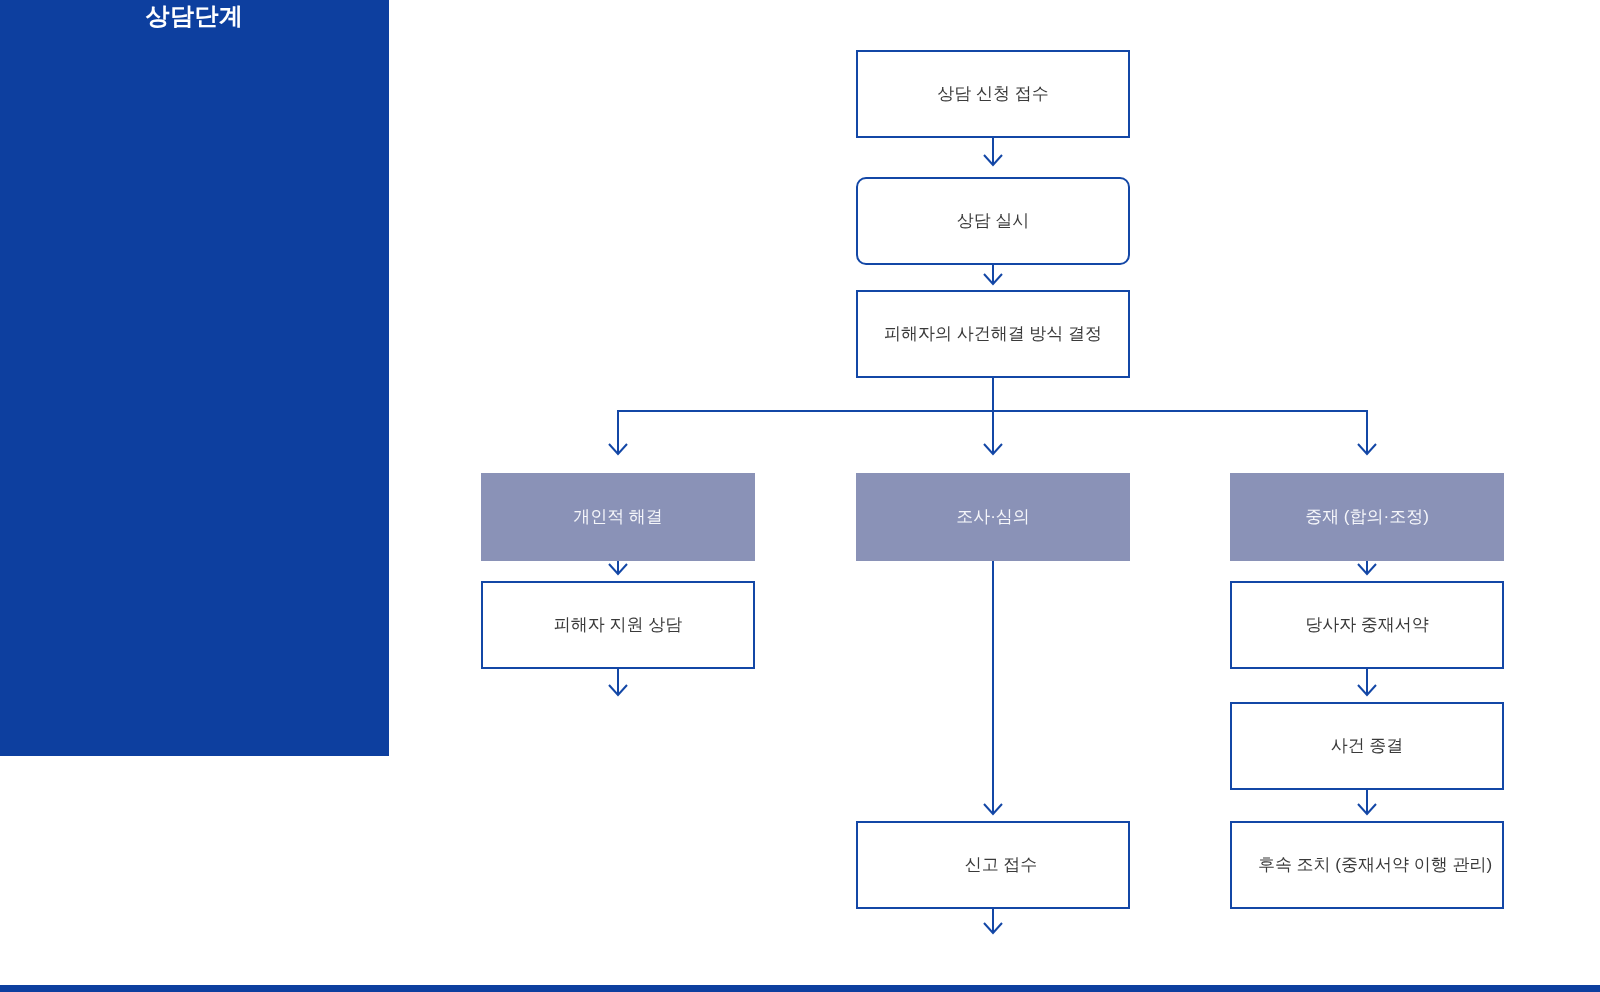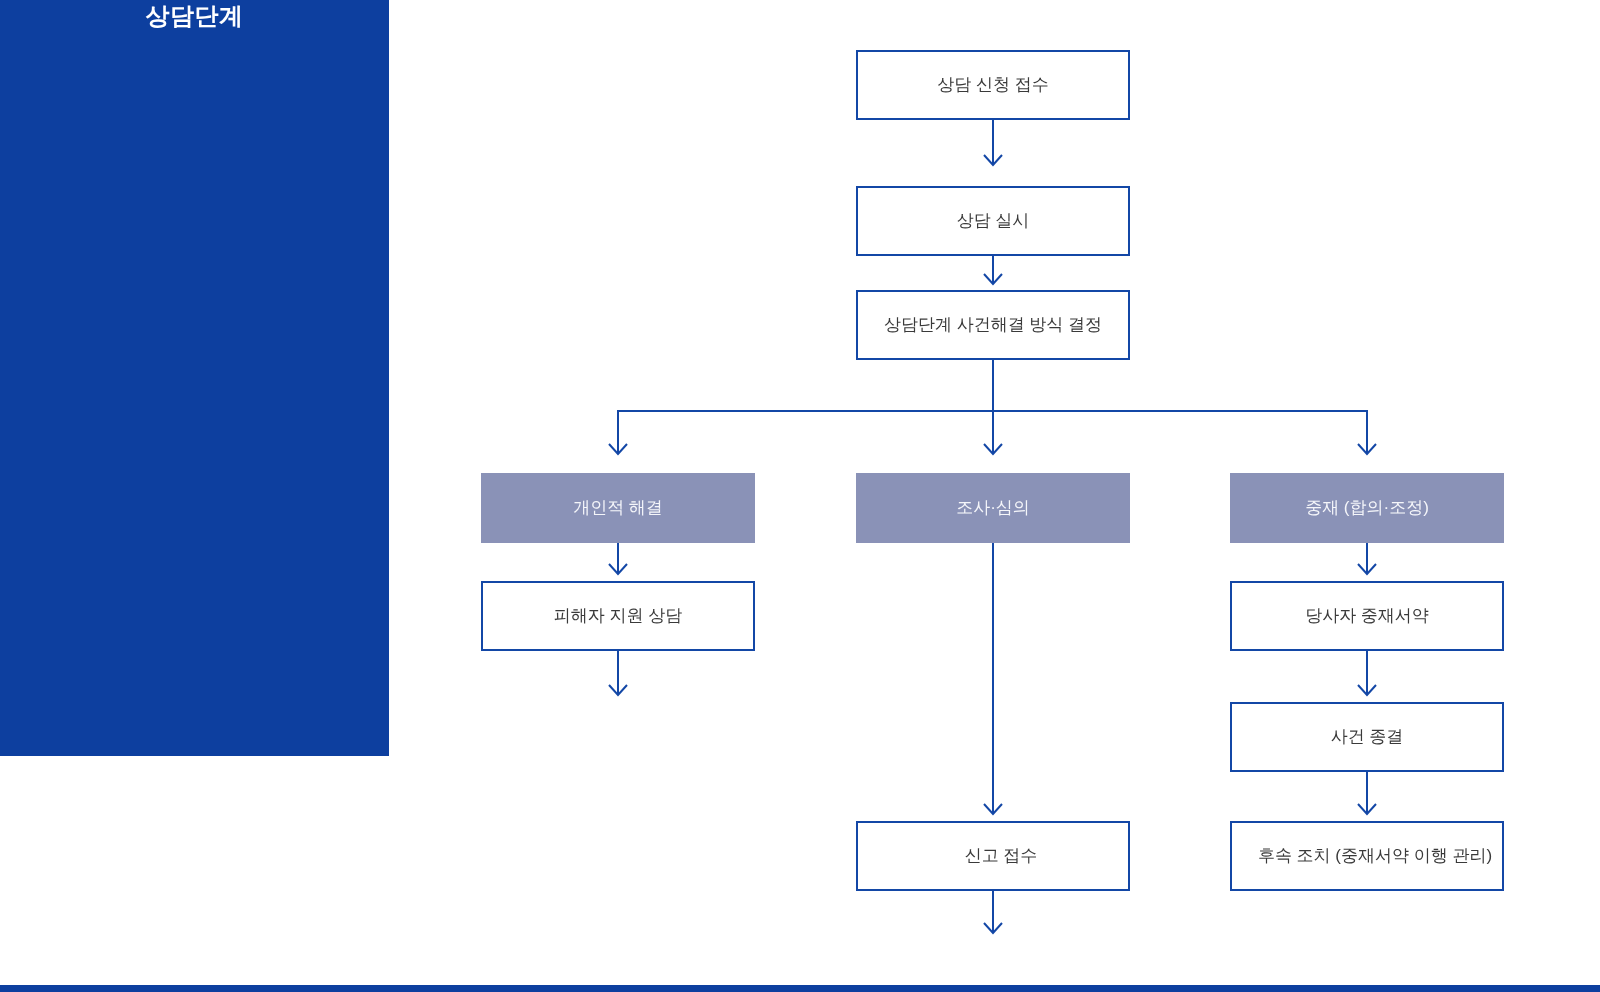--- a/index.html
+++ b/index.html
@@ -41,42 +41,42 @@
     width: 1600px; height: 992px;
     pointer-events: none;
   }
   .connectors line, .connectors path {
     stroke: #1347a6;
     stroke-width: 2;
     fill: none;
   }
   .node {
     position: absolute;
-    width: 274px; height: 70px;
+    width: 274px; height: 88px;
     background: #ffffff;
     border: 2px solid #1347a6;
     display: flex;
     align-items: center;
     justify-content: center;
     font-size: 17px;
     color: #3a3a3a;
     text-align: right;
     line-height: 1.3;
   }
   .node--header {
     background: #8a92b7;
     border: none;
     color: #f5f6fa;
     margin-top: 12px;
   }
   .col-left  { left: 481px; }
   .col-mid   { left: 856px; }
   .col-right { left: 1230px; }
   .row-1 { top: 50px; }
-  .row-2 { top: 186px; }
+  .row-2 { top: 177px; border-radius: 10px; }
   .row-3 { top: 290px; }
   .row-h { top: 461px; }
   .row-5 { top: 581px; }
   .row-6 { top: 702px; }
   .row-7 { top: 821px; padding-left: 16px; }
 </style>
 </head>
 <body>
 
 <div class="stage">
@@ -144,21 +144,21 @@
       <path d="M 1358 685 L 1367 695 L 1376 685"></path>
     </g>
     <g>
       <line x1="1367" y1="771" x2="1367" y2="814"></line>
       <path d="M 1358 804 L 1367 814 L 1376 804"></path>
     </g>
   </svg>
 
   <div class="node col-mid row-1">상담 신청 접수</div>
   <div class="node col-mid row-2">상담 실시</div>
-  <div class="node col-mid row-3">상담단계 사건해결 방식 결정</div>
+  <div class="node col-mid row-3">피해자의 사건해결 방식 결정</div>
 
   <div class="node node--header col-left row-h">개인적 해결</div>
   <div class="node node--header col-mid row-h">조사·심의</div>
   <div class="node col-left row-5">피해자 지원 상담</div>
 
   <div class="node node--header col-right row-h">중재 (합의·조정)</div>
 
   <div class="node col-mid row-7">신고 접수</div>
 
   <div class="node col-right row-5">당사자 중재서약</div>

